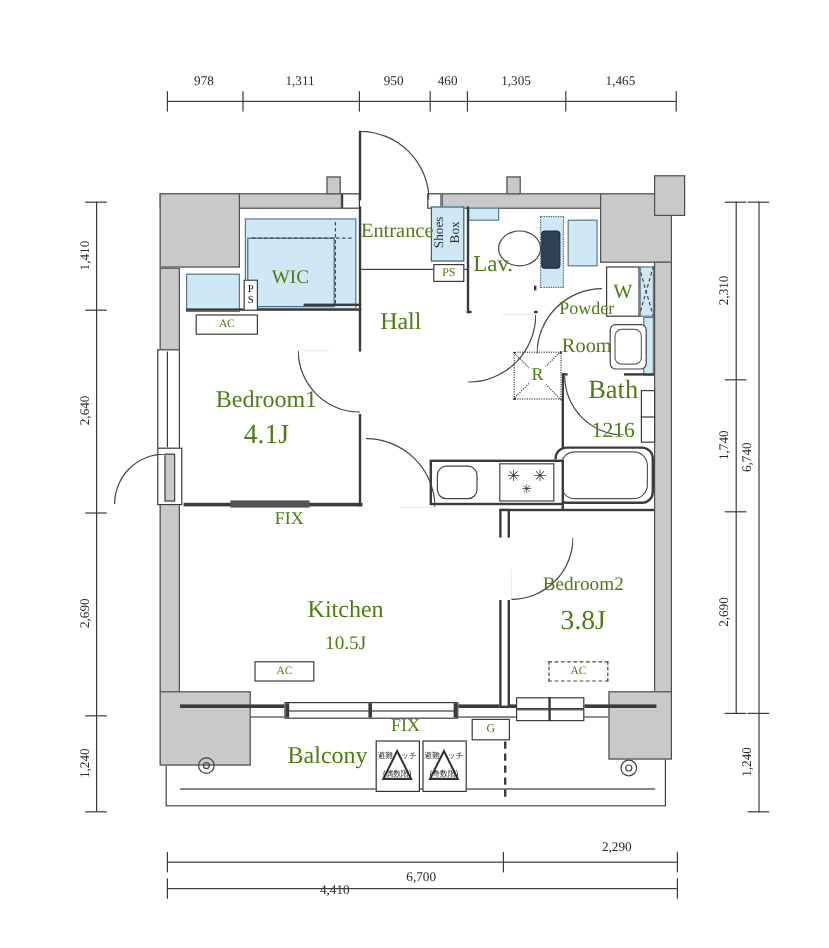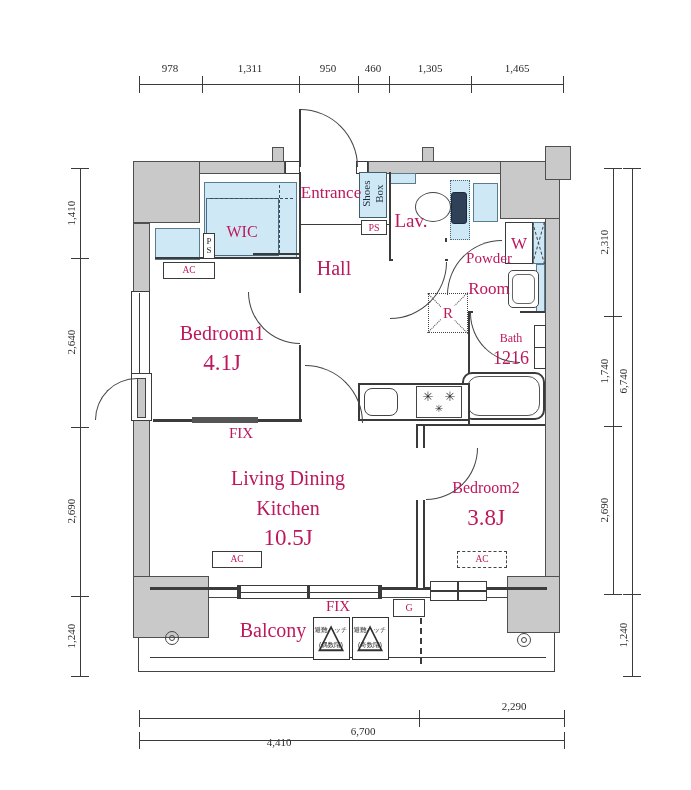--- a/index.html
+++ b/index.html
@@ -4,21 +4,21 @@
 <style>
   *{box-sizing:border-box;margin:0;padding:0}
   body{background:#fff;font-family:"Liberation Serif",serif}
   #plan{position:relative;width:691px;height:790px;background:#fff;overflow:hidden}
   .abs{position:absolute}
   .wall{position:absolute;background:#c9c9c9;border:1px solid #4f4f4f}
   .ln{position:absolute;background:#3b3b3b}
   .blue{position:absolute;background:#cfe8f6;border:1px solid #5a7c90}
   .box{position:absolute;background:#fff;border:1px solid #3b3b3b}
   .arc{position:absolute;background:transparent}
-  .lbl{position:absolute;transform:translate(-50%,-50%);white-space:nowrap;color:#be185d;text-align:center;line-height:1}
+  .lbl{position:absolute;transform:translate(-50%,-50%);white-space:nowrap;color:#4d7c0f;text-align:center;line-height:1}
   .dimlbl{position:absolute;transform:translate(-50%,-50%);font-size:11px;color:#2b2b2b;white-space:nowrap}
   .vlbl{position:absolute;transform:translate(-50%,-50%) rotate(-90deg);font-size:11px;color:#2b2b2b;white-space:nowrap}
   .diag{position:absolute;border-top:1px dashed #444;transform-origin:0 0;height:0}
   .pstack{position:absolute;font-size:9px;line-height:1.05;width:9px;text-align:center;word-break:break-all;transform:translate(-50%,-50%);color:#1f1f1f}
   .shoes{position:absolute;left:350px;top:181px;width:46px;transform:rotate(-90deg);font-size:11px;line-height:1.15;text-align:center;color:#1f2f3f}
   .hatchtxt{position:absolute;transform:translate(-50%,-50%);font-family:"Liberation Sans",sans-serif;font-size:6.5px;color:#1f1f1f;white-space:nowrap}
 </style>
 </head>
 <body>
 
@@ -67,21 +67,21 @@
 
   <div class="ln" style="left:139px;top:718px;width:425px;height:1px"></div>
   <div class="ln" style="left:139px;top:710px;width:1px;height:17px"></div>
   <div class="ln" style="left:419px;top:710px;width:1px;height:17px"></div>
   <div class="ln" style="left:564px;top:710px;width:1px;height:17px"></div>
   <div class="dimlbl" style="left:279px;top:742px">4,410</div>
   <div class="dimlbl" style="left:514px;top:706px">2,290</div>
   <div class="ln" style="left:139px;top:740px;width:425px;height:1px"></div>
   <div class="ln" style="left:139px;top:732px;width:1px;height:17px"></div>
   <div class="ln" style="left:564px;top:732px;width:1px;height:17px"></div>
-  <div class="dimlbl" style="left:363px;top:731px">6,700</div>
+  <div class="dimlbl" style="left:351px;top:731px">6,700</div>
 
   <div class="abs" style="left:138px;top:597px;width:417px;height:75px;border:1.5px solid #444"></div>
   <div class="ln" style="left:150px;top:657px;width:396px;height:1px"></div>
 
   <div class="wall" style="left:133px;top:161px;width:152px;height:13px"></div>
   <div class="wall" style="left:133px;top:161px;width:67px;height:62px"></div>
   <div class="wall" style="left:133px;top:223px;width:17px;height:70px"></div>
   <div class="wall" style="left:133px;top:419px;width:17px;height:158px"></div>
   <div class="wall" style="left:133px;top:576px;width:76px;height:62px"></div>
   <div class="box" style="left:285px;top:161px;width:15px;height:13px"></div>
@@ -208,27 +208,26 @@
   <div class="shoes">
     <div>Shoes</div>
     <div>Box</div>
   </div>
   <div class="lbl" style="left:411px;top:220px;font-size:19px">Lav.</div>
   <div class="lbl" style="left:334px;top:268px;font-size:20px">Hall</div>
   <div class="lbl" style="left:242px;top:232px;font-size:16px">WIC</div>
   <div class="lbl" style="left:489px;top:258px;font-size:15px">Powder</div>
   <div class="lbl" style="left:489px;top:288px;font-size:17px">Room</div>
   <div class="lbl" style="left:519px;top:243px;font-size:17px">W</div>
-  <div class="lbl" style="left:511px;top:338px;font-size:12px">Bath</div>
+  <div class="lbl" style="left:511px;top:325px;font-size:22px">Bath</div>
   <div class="lbl" style="left:511px;top:358px;font-size:18px">1216</div>
   <div class="lbl" style="left:448px;top:313px;font-size:15px;background:#fff;padding:0 2px">R</div>
   <div class="lbl" style="left:222px;top:333px;font-size:20px">Bedroom1</div>
   <div class="lbl" style="left:222px;top:362px;font-size:23px">4.1J</div>
   <div class="lbl" style="left:241px;top:433px;font-size:15px">FIX</div>
-  <div class="lbl" style="left:288px;top:478px;font-size:20px">Living Dining</div>
   <div class="lbl" style="left:288px;top:508px;font-size:20px">Kitchen</div>
-  <div class="lbl" style="left:288px;top:537px;font-size:23px">10.5J</div>
+  <div class="lbl" style="left:288px;top:537px;font-size:16px">10.5J</div>
   <div class="lbl" style="left:486px;top:488px;font-size:16px">Bedroom2</div>
   <div class="lbl" style="left:486px;top:517px;font-size:23px">3.8J</div>
   <div class="lbl" style="left:338px;top:606px;font-size:15px">FIX</div>
   <div class="lbl" style="left:273px;top:630px;font-size:20px">Balcony</div>
 
 </div>
 
 </body></html>

